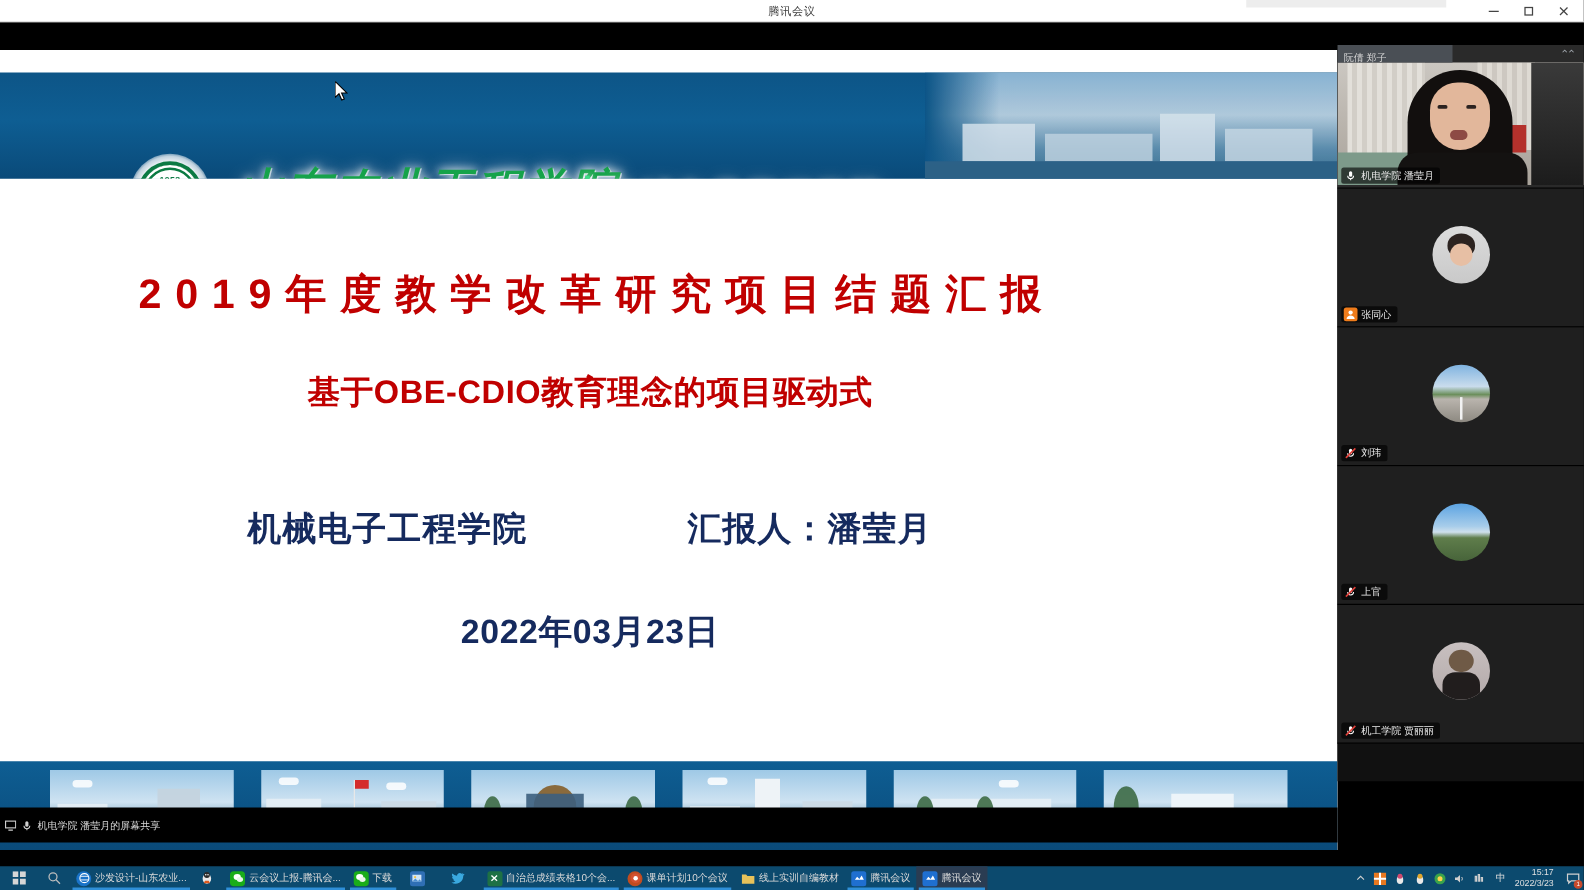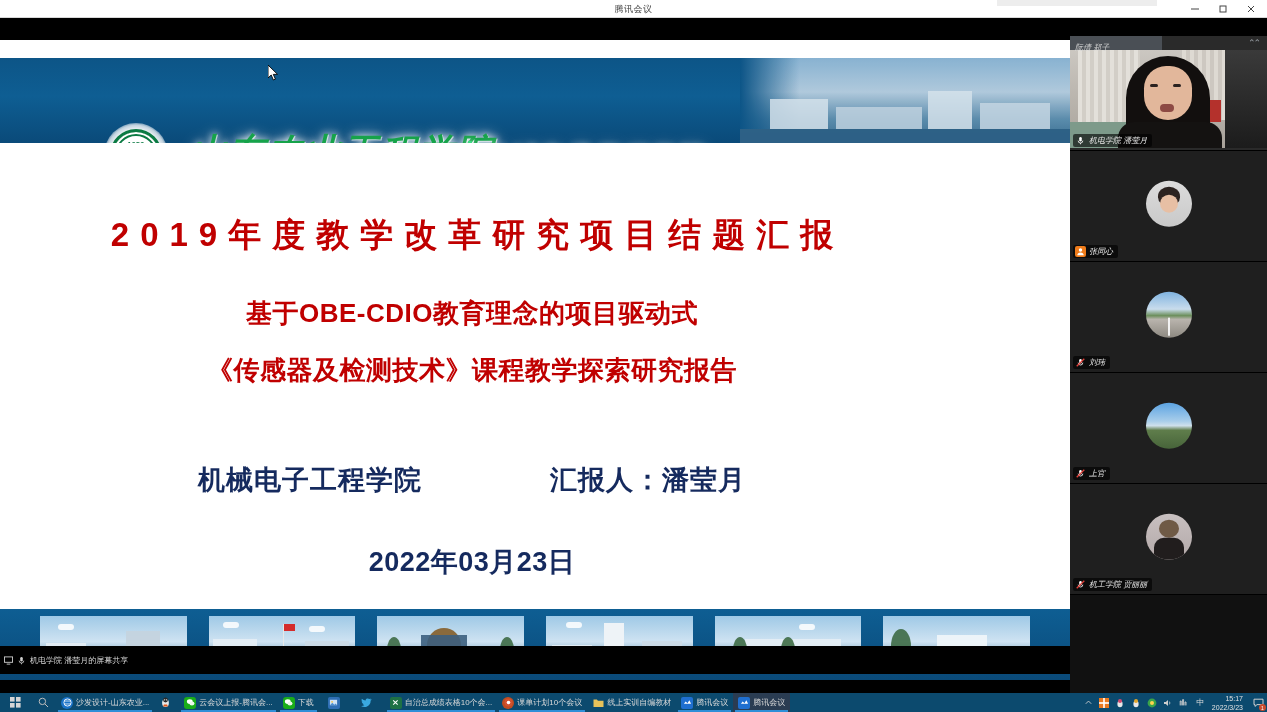--- a/index.html
+++ b/index.html
@@ -175,23 +175,22 @@
   .strip-photo .dome {
     position: absolute; width: 34px; height: 18px; border-radius: 17px 17px 0 0;
     background: #8a6a3c;
   }
   .strip-photo .tower {
     position: absolute; bottom: 12px; width: 20px; height: 38px; background: #eef3f7;
   }
 
   
   #roster {
-    position: absolute; right: 0; top: 18px; width: 197px; height: 675px;
+    position: absolute; right: 0; top: 18px; width: 197px; height: 589px;
     background: #111111;
-    font-style: italic;
   }
   .tile {
     position: relative; width: 197px; background: #1f1f1f;
     border-bottom: 1px solid #000;
     overflow: hidden;
   }
   .tile.video { height: 115px; background: #2a2a2a; }
   .tile.av    { height: 111px; }
   .tile .namebar {
     position: absolute; left: 3px; bottom: 3px; height: 13px;
@@ -402,21 +401,20 @@
 
       </div>
       <div class="uni-name">山东农业工程学院</div>
       <div class="uni-sep">|</div>
       <div class="college-name">机械电子工程学院</div>
     </div>
 
     <div class="slide-body">
       <div class="title-main">2019年度教学改革研究项目结题汇报</div>
       <div class="title-sub1">基于OBE-CDIO教育理念的项目驱动式</div>
-      <div class="title-sub2">《传感器及检测技术》课程教学探索研究报告</div>
       <div class="presenter-row">
         <div class="unit">机械电子工程学院</div>
         <div class="who">汇报人：潘莹月</div>
       </div>
       <div class="date-line">2022年03月23日</div>
     </div>
 
     <div class="photo-strip">
       <div class="strip-photo">
         <div class="sky-cloud" style="left:18px;top:8px"></div>

